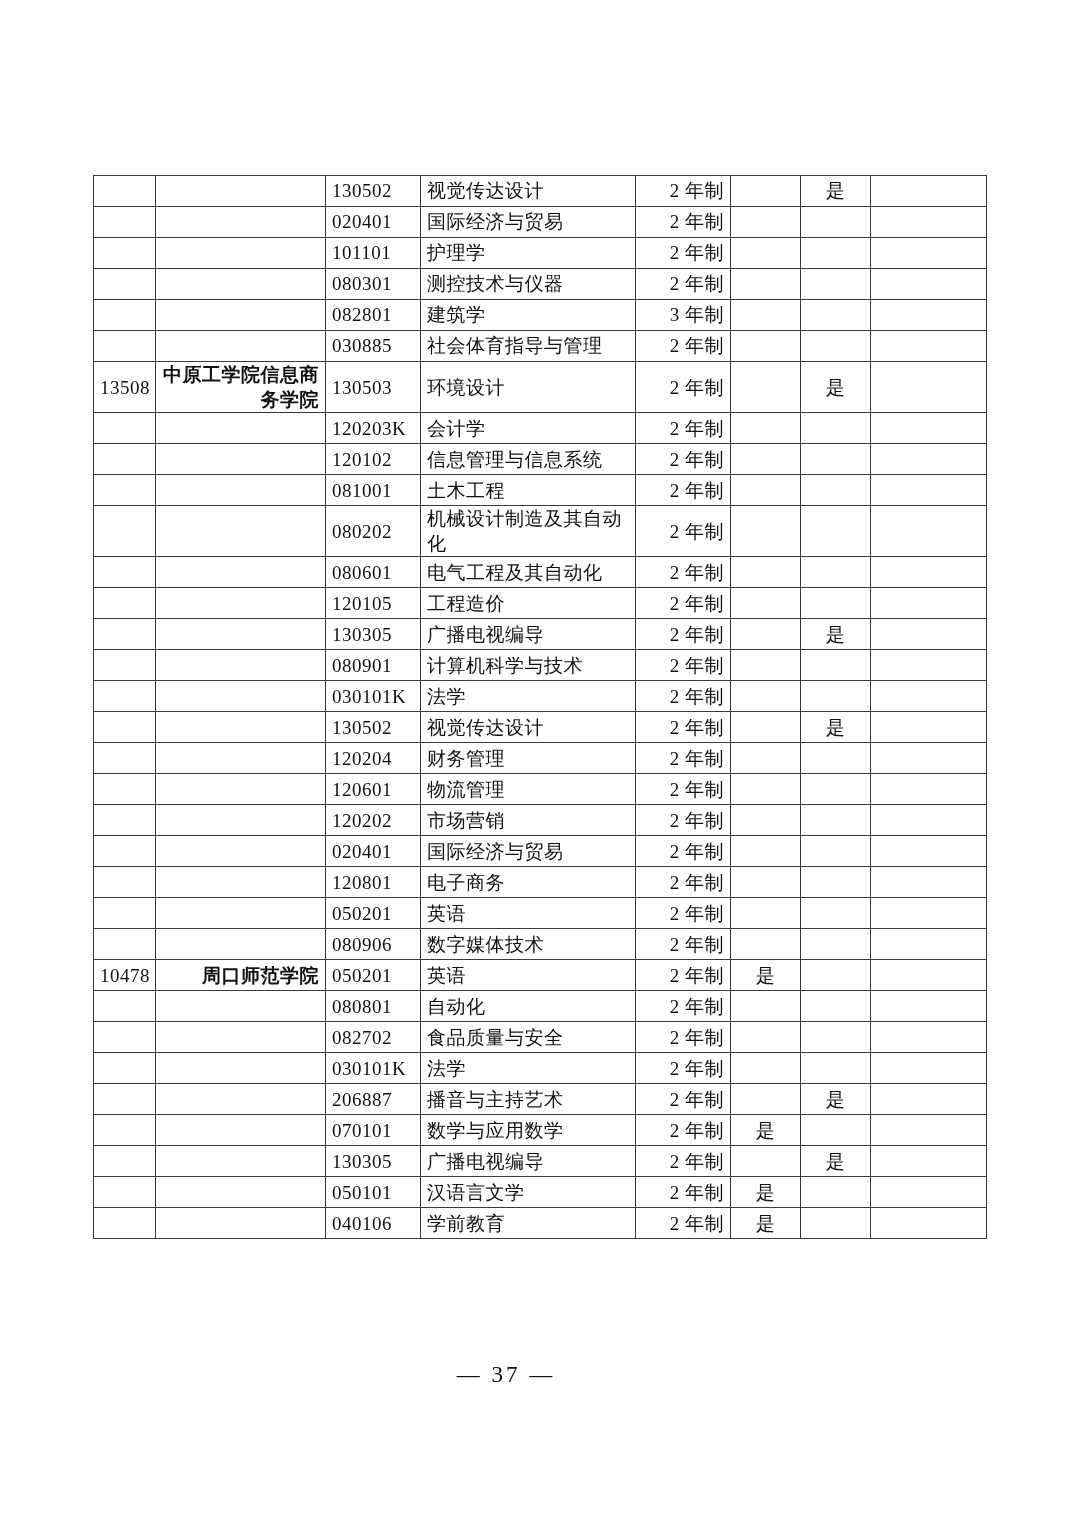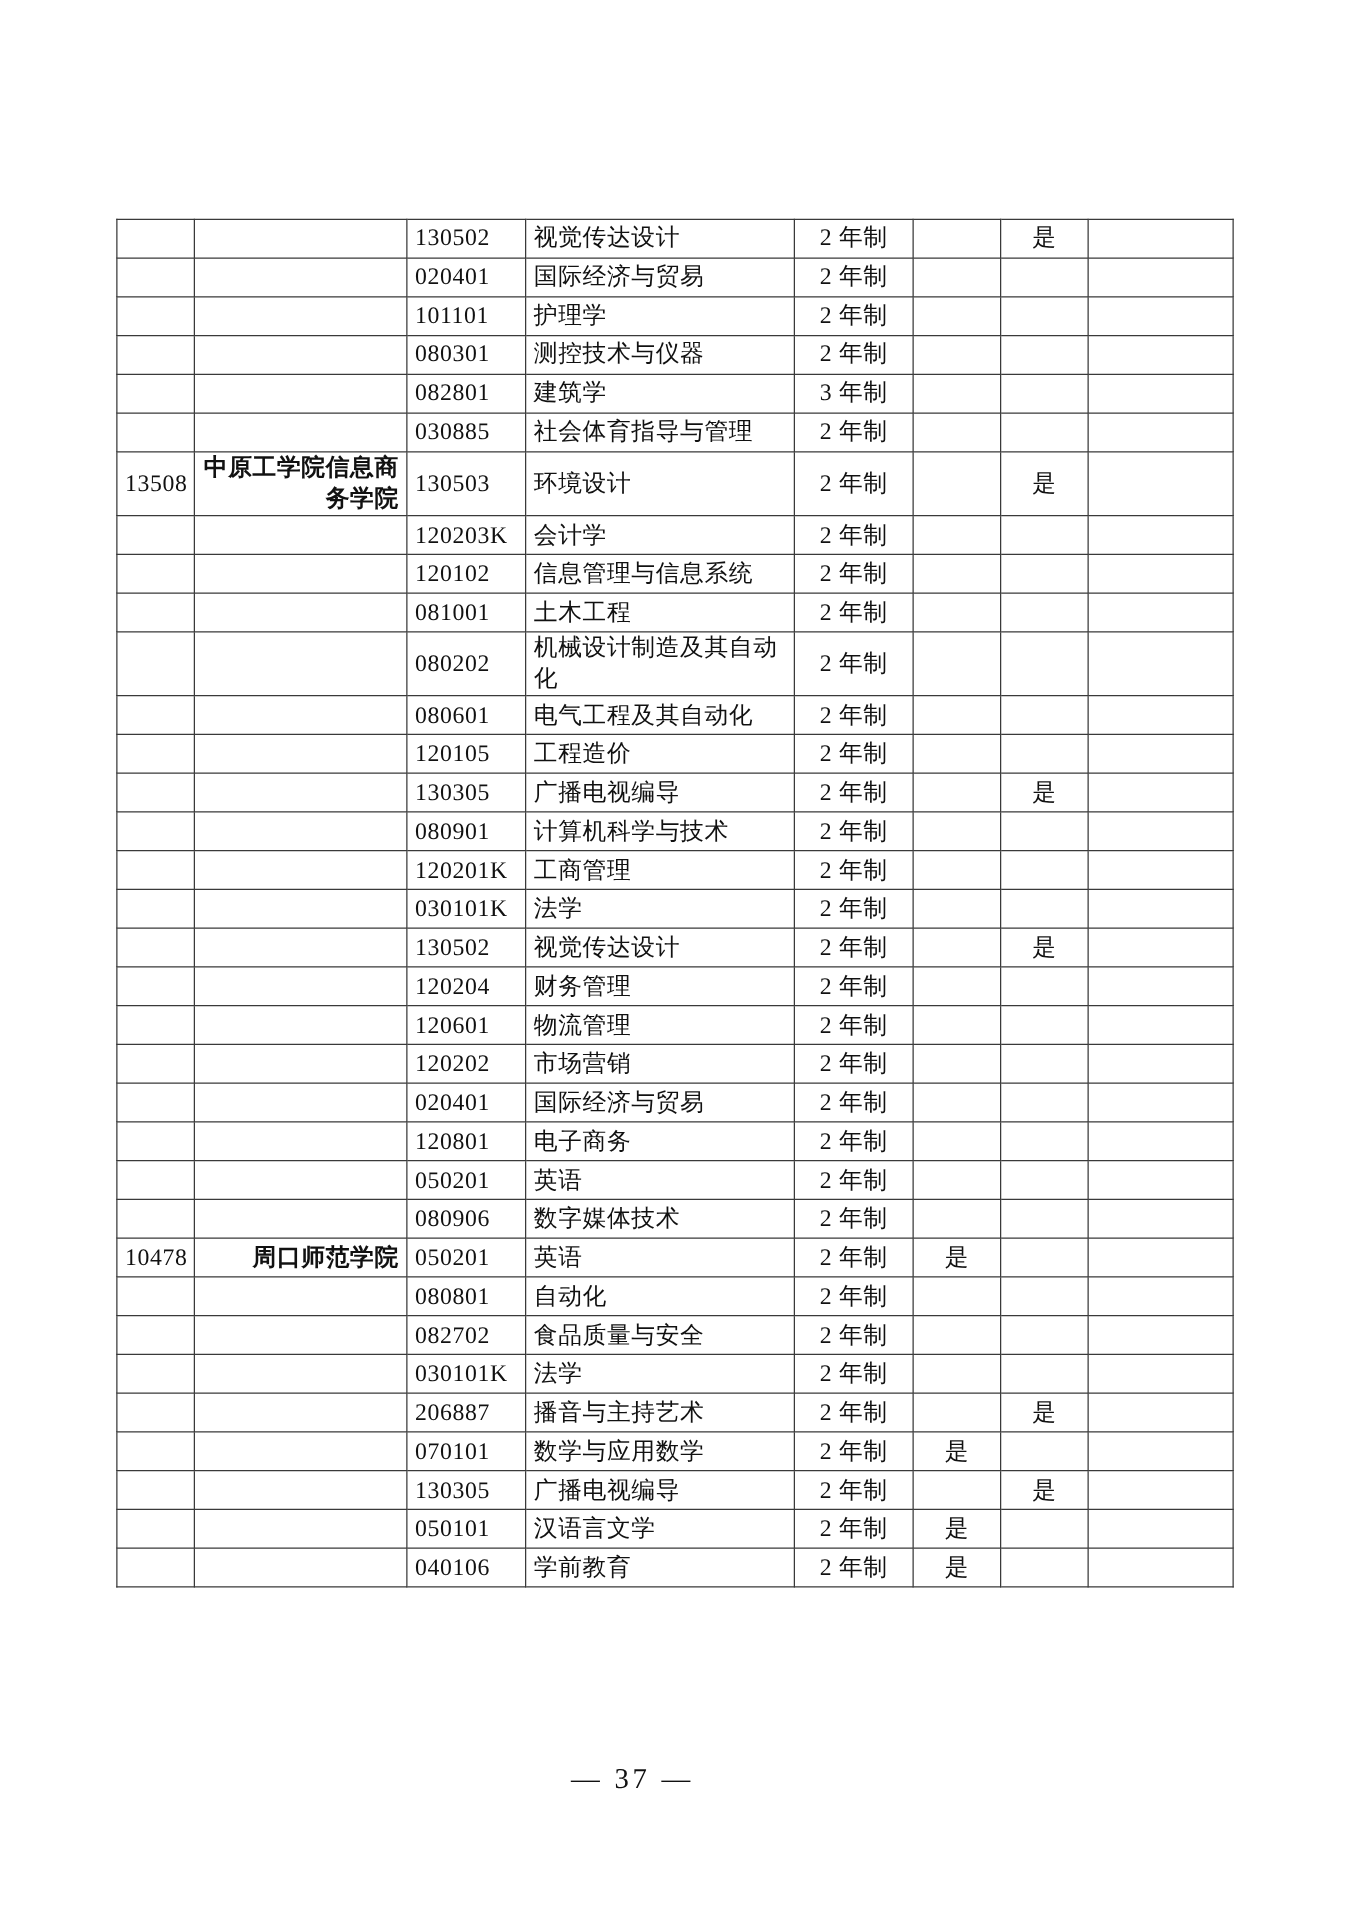--- a/index.html
+++ b/index.html
@@ -52,38 +52,37 @@
   col.c-name     { width: 215px; }
   col.c-years    { width: 95px; }
   col.c-markA    { width: 70px; }
   col.c-markB    { width: 70px; }
   col.c-markC    { width: 116px; }
 
   td.code      { text-align: center; letter-spacing: 1px; }
   td.school    { text-align: right; letter-spacing: 1.5px; font-weight: bold; }
   td.major     { text-align: left; letter-spacing: 1.2px; padding-left: 8px; }
   td.name      { text-align: left; letter-spacing: 1.5px; padding-left: 9px; }
-  td.years     { text-align: center; letter-spacing: 2px; }
+  td.years     { text-align: right; letter-spacing: 2px; }
   td.mark      { text-align: center; letter-spacing: 1px; }
   td.tall      { height: 63px; }
   td.empty     { }
 
   .page-number {
     position: absolute;
     top: 1362px;
     left: 0;
     width: 1080px;
     text-align: center;
     padding-right: 68px;
     box-sizing: border-box;
     font-size: 23px;
     letter-spacing: 3px;
     font-family: "Liberation Serif", "DejaVu Serif", serif;
     color: #111111;
-    margin-top: 48px;
   }
 </style>
 </head>
 <body>
 
 <div class="page">
 
   <div class="table-wrap">
     <table class="major-table">
       <colgroup>
@@ -243,30 +242,20 @@
             <td class="major">080901</td>
             <td class="name">计算机科学与技术</td>
             <td class="years">2 年制</td>
             <td class="mark empty"></td>
             <td class="mark empty"></td>
             <td class="mark empty"></td>
           </tr>
           <tr>
             <td class="code empty"></td>
             <td class="school empty"></td>
-            <td class="major">120201K</td>
-            <td class="name">工商管理</td>
-            <td class="years">2 年制</td>
-            <td class="mark empty"></td>
-            <td class="mark empty"></td>
-            <td class="mark empty"></td>
-          </tr>
-          <tr>
-            <td class="code empty"></td>
-            <td class="school empty"></td>
             <td class="major">030101K</td>
             <td class="name">法学</td>
             <td class="years">2 年制</td>
             <td class="mark empty"></td>
             <td class="mark empty"></td>
             <td class="mark empty"></td>
           </tr>
           <tr>
             <td class="code empty"></td>
             <td class="school empty"></td>

